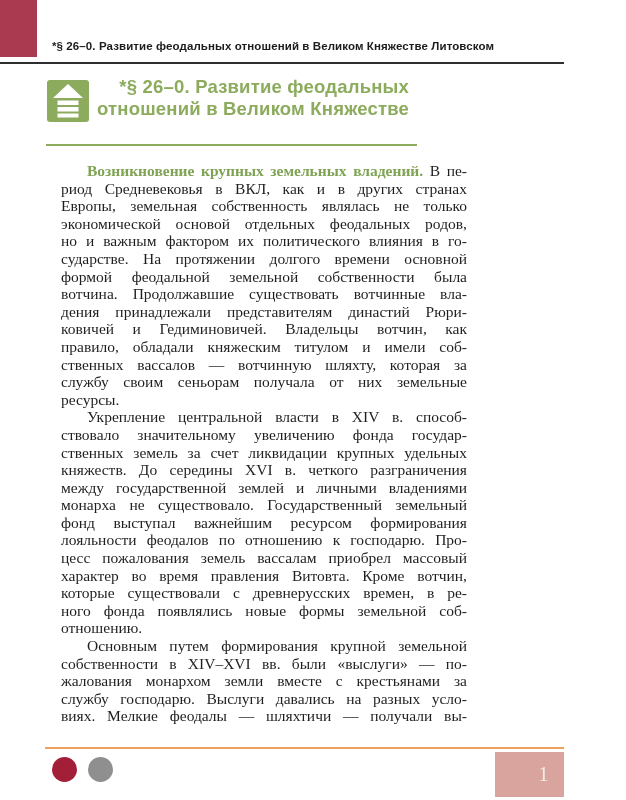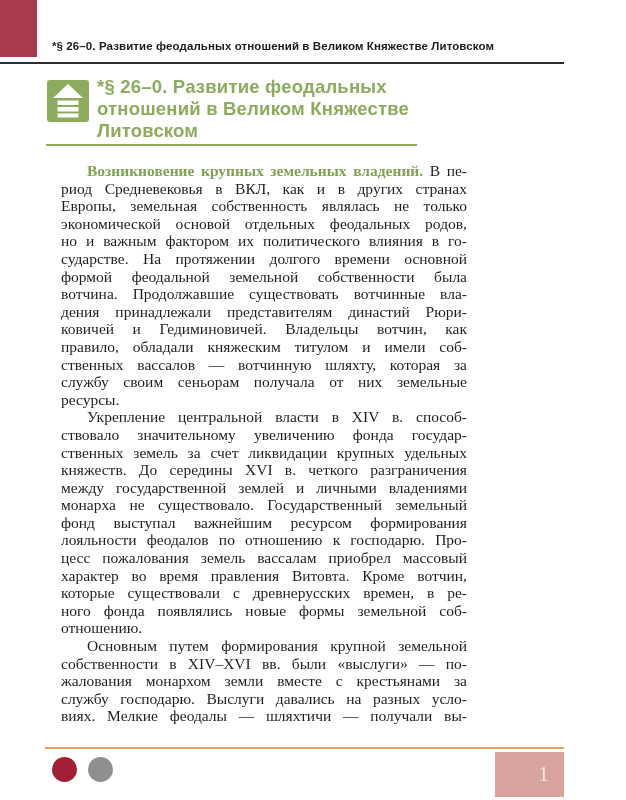--- a/index.html
+++ b/index.html
@@ -9,21 +9,21 @@
   
   .accent-square{position:absolute;left:0;top:0;width:37px;height:57px;background:#a93a50;}
   .running-head{position:absolute;left:52px;top:40px;width:560px;font-size:11.5px;font-weight:bold;
     color:#1c1c1c;letter-spacing:0.1px;white-space:nowrap;}
   .header-rule{position:absolute;left:0;top:62px;width:615px;height:2px;background:#2e2e2e;}
 
   
   .section-icon{position:absolute;left:47px;top:80px;}
   .section-title{position:absolute;left:97px;top:76px;margin:0;font-size:18.5px;font-weight:bold;
     line-height:22px;color:#8cab5d;letter-spacing:0.2px;}
-  .section-title span{display:block;}
+  .section-title span{display:block;text-align:right;}
   .heading-rule{position:absolute;left:46px;top:144px;width:371px;height:2px;background:#8cab5d;}
 
   
   .article{position:absolute;left:40px;top:162px;width:406px;font-family:"Liberation Serif",serif;
     font-size:15.5px;line-height:17.6px;color:#1f1f1f;margin-left:21px;}
   .line{text-align:justify;text-align-last:justify;}
   .line.first{padding-left:26px;}
   .line.flush-left{text-align-last:left;}
   .lead{color:#7fa353;font-weight:bold;}
 
@@ -50,21 +50,20 @@
     <rect x="0" y="0" width="42" height="42" rx="3" fill="#8cab5d"></rect>
     <polygon points="21,4 36,18 6,18" fill="#ffffff"></polygon>
     <rect x="10.5" y="20.5" width="21" height="4.5" fill="#ffffff"></rect>
     <rect x="10.5" y="27" width="21" height="4.5" fill="#ffffff"></rect>
     <rect x="10.5" y="33.5" width="21" height="4" fill="#ffffff"></rect>
   </svg>
 
   <h1 class="section-title">
     <span>*§ 26–0. Развитие феодальных</span>
     <span>отношений в Великом Княжестве</span>
-    <span>Литовском</span>
   </h1>
   <div class="heading-rule"></div>
 
   <div class="article">
       <div>
         <div class="line first"><span class="lead">Возникновение крупных земельных владений.</span><span> В пе-</span></div>
         <div class="line">риод Средневековья в ВКЛ, как и в других странах</div>
         <div class="line">Европы, земельная собственность являлась не только</div>
         <div class="line">экономической основой отдельных феодальных родов,</div>
         <div class="line">но и важным фактором их политического влияния в го-</div>

